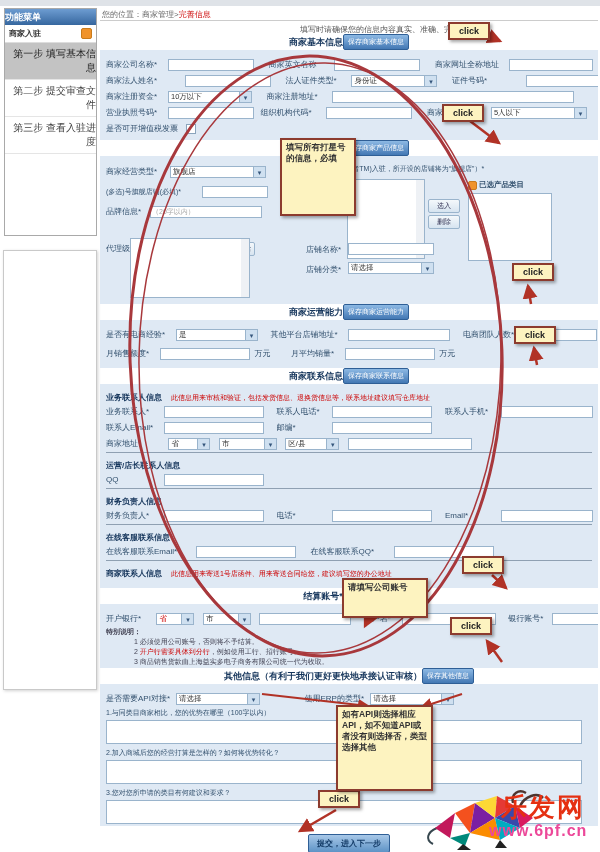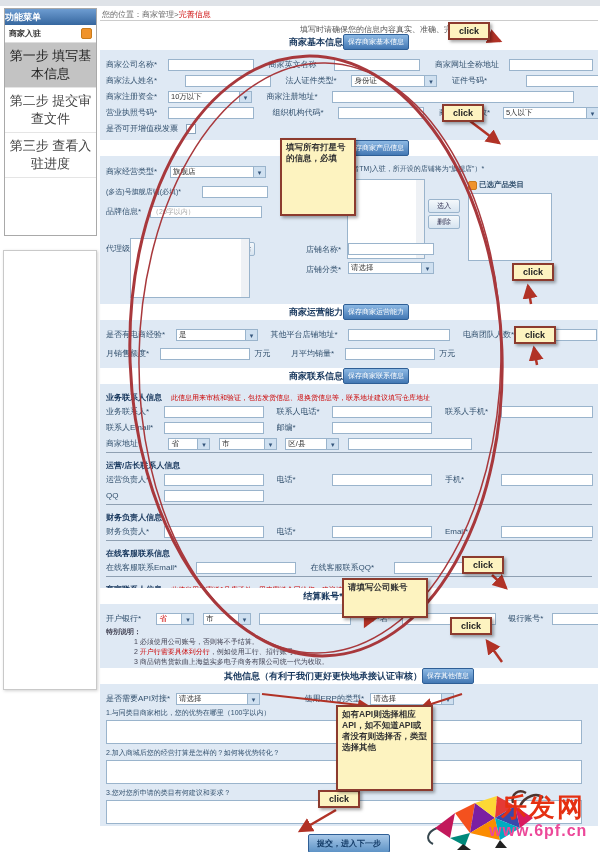--- a/index.html
+++ b/index.html
@@ -3,21 +3,21 @@
 <meta charset="utf-8">
 <style>
   html,body{margin:0;padding:0}
   body{width:600px;height:852px;position:relative;background:#fff;
        font-family:"Liberation Sans","DejaVu Sans",sans-serif;overflow:hidden}
   
   .menu{position:absolute;left:4px;top:8px;width:93px;height:228px;border:1px solid #a9a9a9;background:#fff;box-sizing:border-box}
   .menu-h{height:16px;background:linear-gradient(#6d9cd1,#36679f);color:#fff;font-weight:bold;font-size:9px;line-height:16px}
   .menu-g{display:flex;justify-content:space-between;align-items:center;padding:3px 4px;font-size:8px;font-weight:bold;color:#333;border-bottom:1px solid #ddd}
   .oicon{width:9px;height:9px;background:#f0932b;border:1px solid #c97b1c;border-radius:2px}
-  .mi{font-size:13px;color:#444;padding:4px 0;text-align:center;border-bottom:1px solid #e5e5e5;cursor:pointer}
+  .mi{font-size:10px;color:#444;padding:4px 0;text-align:right;border-bottom:1px solid #e5e5e5;cursor:pointer}
   .mi.on{background:#c3c3c3;color:#222}
   .whitebox{position:absolute;left:3px;top:250px;width:92px;height:438px;background:#fff;border:1px solid #c9c9c9;box-shadow:1px 1px 3px rgba(0,0,0,.18)}
   
   .topstrip{position:absolute;left:0;top:0;width:600px;height:6px;background:#dfe3e8}
   .main{position:absolute;left:100px;top:6px;width:498px}
   .crumb{font-size:8px;color:#666;padding:3px 2px;border-bottom:1px solid #ccc;height:8px}
   .crumb .red{color:#c00}
   .note-line{font-size:8px;color:#555;text-align:center;padding:3px 0 2px 70px;height:8px}
   .sechdr{display:flex;justify-content:center;align-items:center;height:16px;padding:0 2px;box-sizing:border-box}
   .sechdr .t{font-size:9px;font-weight:bold;color:#16365c}
@@ -92,21 +92,21 @@
     </div>
     <div class="row">
       <span class="lbl" style="width:62px">商家注册资金*</span><span class="sel" style="width:84px">
           <span>10万以下</span>
           <span class="arr">▾</span>
         </span>
       <span class="lbl" style="width:66px;margin-left:10px">商家注册地址*</span><input class="inp" style="width: 238px;">
     </div>
     <div class="row">
       <span class="lbl" style="width:62px">营业执照号码*</span><input class="inp" style="width: 82px;">
-      <span class="lbl" style="width:66px;margin-left:14px">组织机构代码*</span><input class="inp" style="width: 82px;">
+      <span class="lbl" style="width:66px;margin-left:2px">组织机构代码*</span><input class="inp" style="width: 82px;">
       <span class="lbl" style="width:64px;margin-left:10px">商家投入人数*</span><span class="sel" style="width:96px">
           <span>5人以下</span>
           <span class="arr">▾</span>
         </span>
     </div>
     <div class="row">
       <span class="lbl" style="width:80px">是否可开增值税发票</span><span class="cb"></span>
     </div>
   </div>
 
@@ -199,25 +199,20 @@
         </span>
       <span class="sel" style="width:54px;margin-left:4px">
           <span>区/县</span>
           <span class="arr">▾</span>
         </span>
       <input class="inp" style="width: 120px; margin-left: 4px;">
     </div>
     <div class="hrline"></div>
     <div class="row"><span class="subhdr">运营/店长联系人信息</span></div>
     <div class="row">
-      <span class="lbl" style="width:58px">运营负责人*</span><input class="inp" style="width: 96px;">
-      <span class="lbl" style="width:56px;margin-left:8px">电话*</span><input class="inp" style="width: 96px;">
-      <span class="lbl" style="width:56px;margin-left:8px">手机*</span><input class="inp" style="width: 88px;">
-    </div>
-    <div class="row">
       <span class="lbl" style="width:58px">QQ</span><input class="inp" style="width: 96px;">
     </div>
     <div class="hrline"></div>
     <div class="row"><span class="subhdr">财务负责人信息</span></div>
     <div class="row">
       <span class="lbl" style="width:58px">财务负责人*</span><input class="inp" style="width: 96px;">
       <span class="lbl" style="width:56px;margin-left:8px">电话*</span><input class="inp" style="width: 96px;">
       <span class="lbl" style="width:56px;margin-left:8px">Email*</span><input class="inp" style="width: 88px;">
     </div>
     <div class="hrline"></div>

